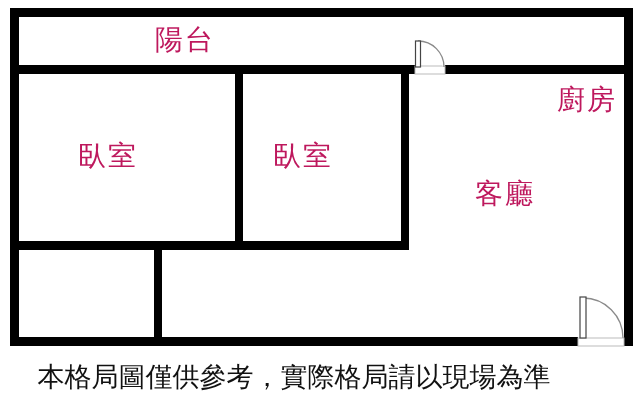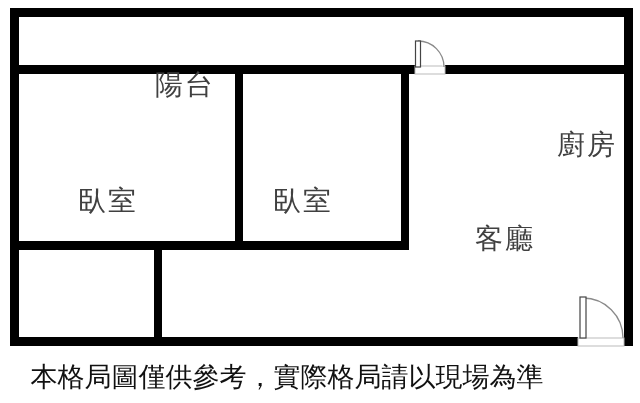--- a/index.html
+++ b/index.html
@@ -15,27 +15,26 @@
     background: #ffffff;
     overflow: hidden;
   }
   .wall {
     position: absolute;
     background: #000000;
   }
   .room-label {
     position: absolute;
     transform: translate(-50%, -50%);
-    color: #404040;
+    color: #be185d;
     font-size: 28px;
     font-weight: 500;
     letter-spacing: 2px;
     white-space: nowrap;
     line-height: 1;
-    margin-top: 45px;
   }
   .disclaimer {
     position: absolute;
     transform: translate(-50%, -50%);
     color: #111111;
     font-size: 27px;
     font-weight: 500;
     letter-spacing: 0px;
     white-space: nowrap;
     line-height: 1;
@@ -81,15 +80,15 @@
       <rect x="580" y="297" width="6" height="41" fill="#ffffff" stroke="#444444" stroke-width="1.2"></rect>
     </g>
   </svg>
 
   <div class="room-label" style="left:185px; top:40px;">陽台</div>
   <div class="room-label" style="left:108px; top:156px;">臥室</div>
   <div class="room-label" style="left:303px; top:156px;">臥室</div>
   <div class="room-label" style="left:505px; top:194px;">客廳</div>
   <div class="room-label" style="left:587px; top:100px;">廚房</div>
 
-  <div class="disclaimer" style="left:287px; top:377px;text-align:right;">本格局圖僅供參考，實際格局請以現場為準</div>
+  <div class="disclaimer" style="left:294px; top:377px;text-align:right;">本格局圖僅供參考，實際格局請以現場為準</div>
 
 </div>
 
 </body></html>

